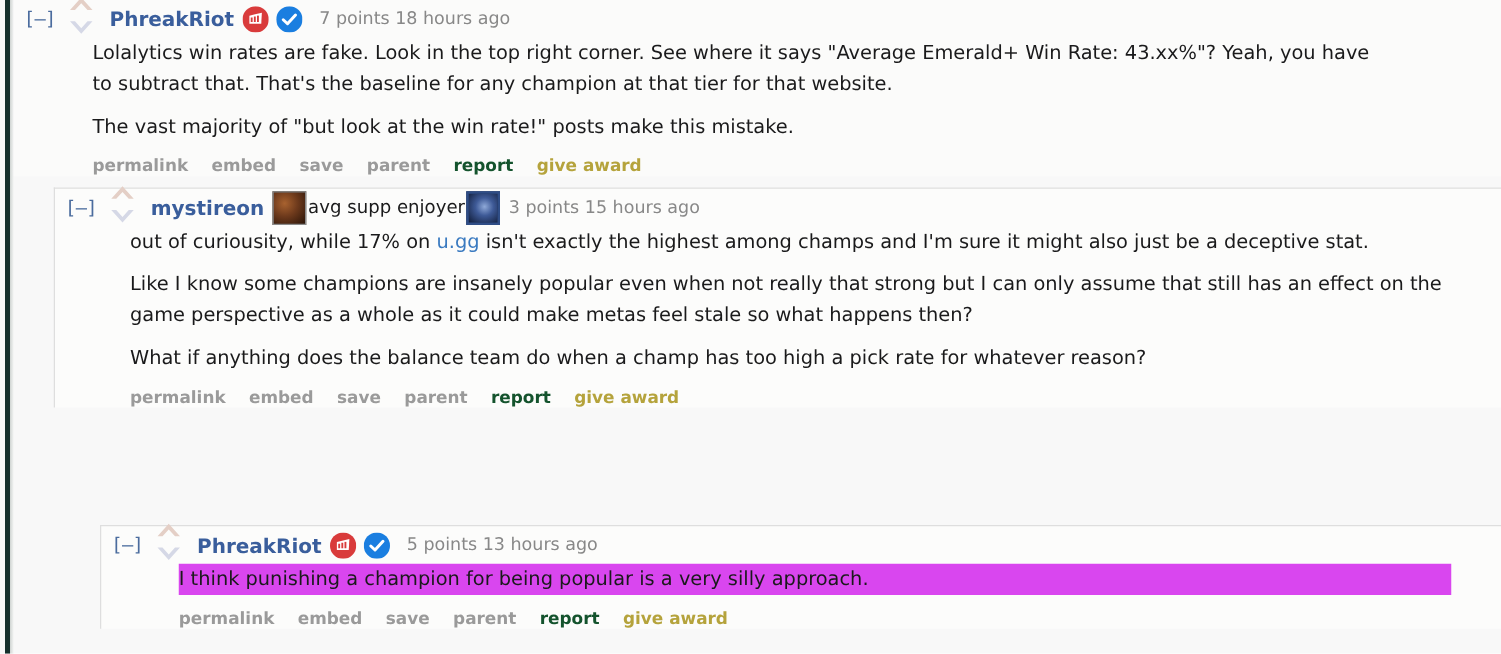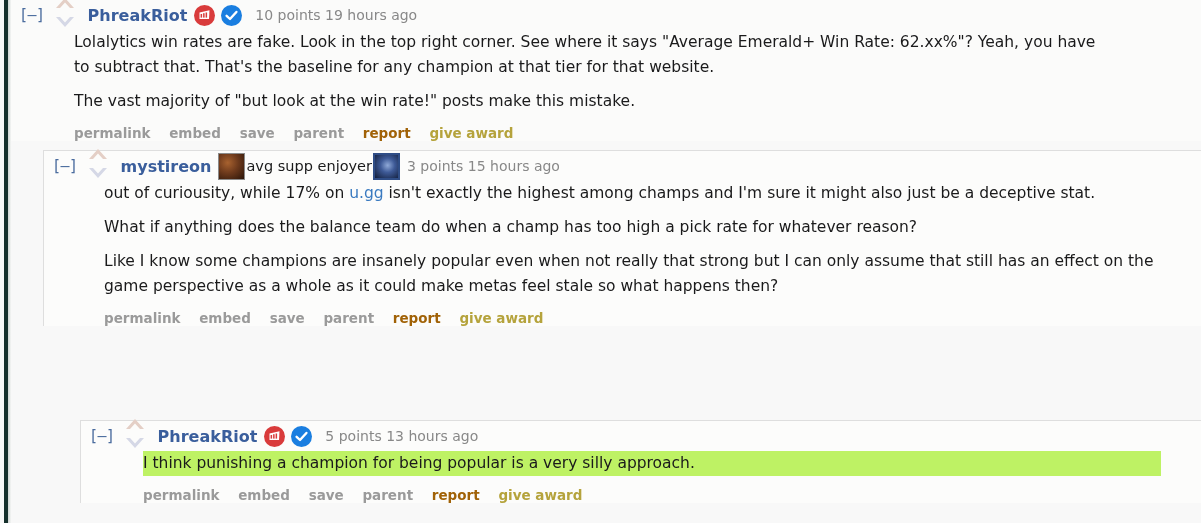--- a/index.html
+++ b/index.html
@@ -143,36 +143,36 @@
     line-height: 1.62;
     color: #1a1a1b;
   }
   .cbody p { margin: 0 0 9px 0; }
   .cbody a.inline-link {
     color: #3a7ac0;
     text-decoration: none;
     cursor: pointer;
   }
 
-  .highlight { background: #bef264; }
+  .highlight { background: #d946ef; }
 
   
   .actions {
     font-size: 13.5px;
     color: #9a9a9a;
     font-weight: bold;
     padding-top: 2px;
   }
   .actions a {
     color: #9a9a9a;
     text-decoration: none;
     margin-right: 14px;
     cursor: pointer;
   }
-  .actions a.report { color: #a16207; }
+  .actions a.report { color: #14532d; }
   .actions a.award  { color: #b5a33c; }
 
   
   .level1 .body-wrap   { padding-left: 63px; padding-right: 90px; }
   .level1 .actions     { padding-left: 63px; }
   .level2 .body-wrap   { padding-left: 60px; padding-right: 40px; }
   .level2 .actions     { padding-left: 60px; }
   .level3 .body-wrap   { padding-left: 62px; padding-right: 40px; }
   .level3 .actions     { padding-left: 62px; }
 </style>
@@ -208,26 +208,26 @@
           <rect x="9.1" y="8.2" width="1.5" height="4.4" fill="#d93b3b"></rect>
           <rect x="11.6" y="7.5" width="1.5" height="5.1" fill="#d93b3b"></rect>
         </svg>
       </span>
       <span class="badge">
         <svg width="21" height="21" viewBox="0 0 21 21">
           <circle cx="10.5" cy="10.5" r="10.5" fill="#1a7ee0"></circle>
           <path d="M5.6 10.8 L9.0 14.0 L15.4 7.0" stroke="#ffffff" stroke-width="2.4" fill="none" stroke-linecap="round" stroke-linejoin="round"></path>
         </svg>
       </span>
-      <span class="meta">10 points 19 hours ago</span>
+      <span class="meta">7 points 18 hours ago</span>
     </div>
 
     <div class="body-wrap">
       <div class="cbody">
-        <p>Lolalytics win rates are fake. Look in the top right corner. See where it says "Average Emerald+ Win Rate: 62.xx%"? Yeah, you have to subtract that. That's the baseline for any champion at that tier for that website.</p>
+        <p>Lolalytics win rates are fake. Look in the top right corner. See where it says "Average Emerald+ Win Rate: 43.xx%"? Yeah, you have to subtract that. That's the baseline for any champion at that tier for that website.</p>
         <p>The vast majority of "but look at the win rate!" posts make this mistake.</p>
       </div>
     </div>
 
     <div class="actions">
       <a>permalink</a>
       <a>embed</a>
       <a>save</a>
       <a>parent</a>
       <a class="report">report</a>
@@ -253,22 +253,22 @@
       <a class="username">mystireon</a>
       <span class="flair-img flair-champ1"></span>
       <span class="flair-text">avg supp enjoyer</span>
       <span class="flair-img flair-champ2"></span>
       <span class="meta">3 points 15 hours ago</span>
     </div>
 
     <div class="body-wrap">
       <div class="cbody">
         <p><span>out of curiousity, while 17% on </span><a class="inline-link">u.gg</a><span> isn't exactly the highest among champs and I'm sure it might also just be a deceptive stat.</span></p>
+        <p>Like I know some champions are insanely popular even when not really that strong but I can only assume that still has an effect on the game perspective as a whole as it could make metas feel stale so what happens then?</p>
         <p>What if anything does the balance team do when a champ has too high a pick rate for whatever reason?</p>
-        <p>Like I know some champions are insanely popular even when not really that strong but I can only assume that still has an effect on the game perspective as a whole as it could make metas feel stale so what happens then?</p>
       </div>
     </div>
 
     <div class="actions">
       <a>permalink</a>
       <a>embed</a>
       <a>save</a>
       <a>parent</a>
       <a class="report">report</a>
       <a class="award">give award</a>

